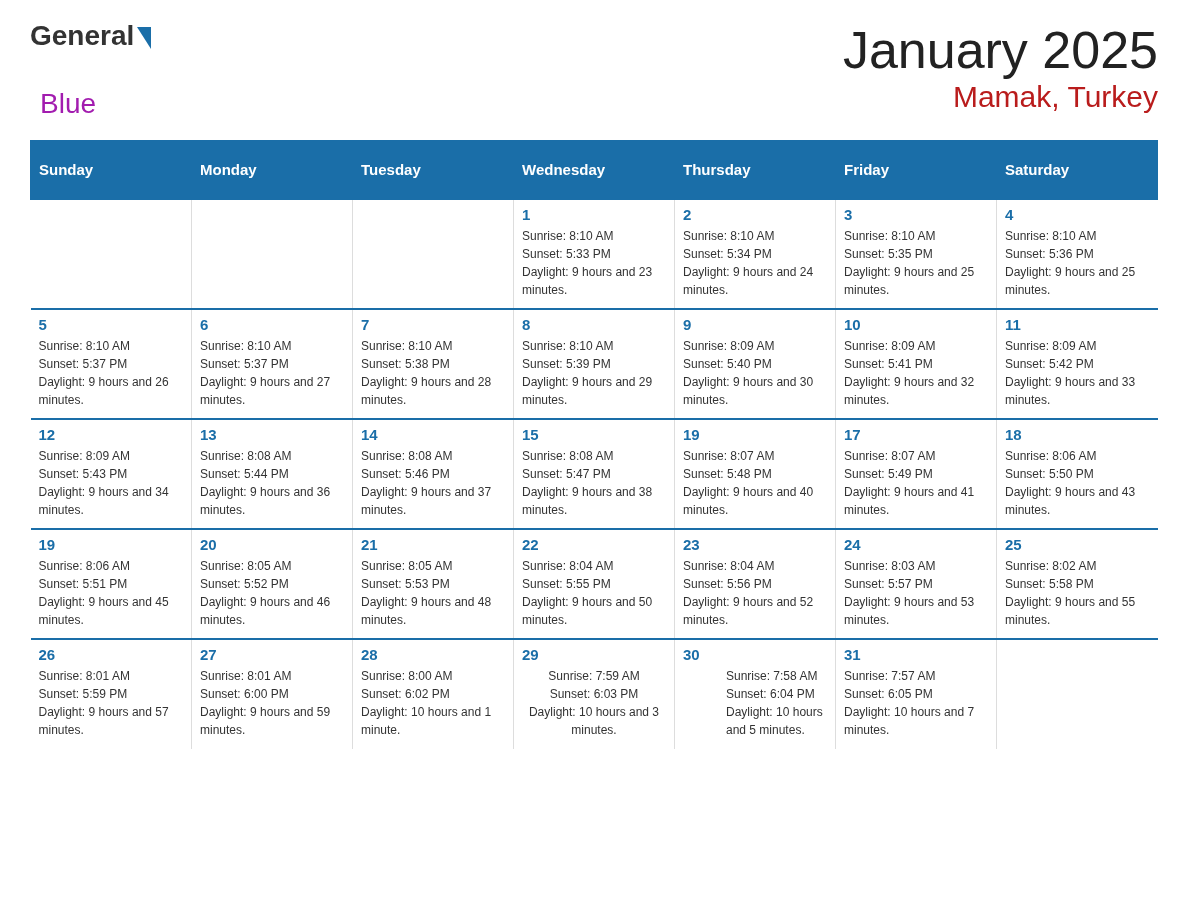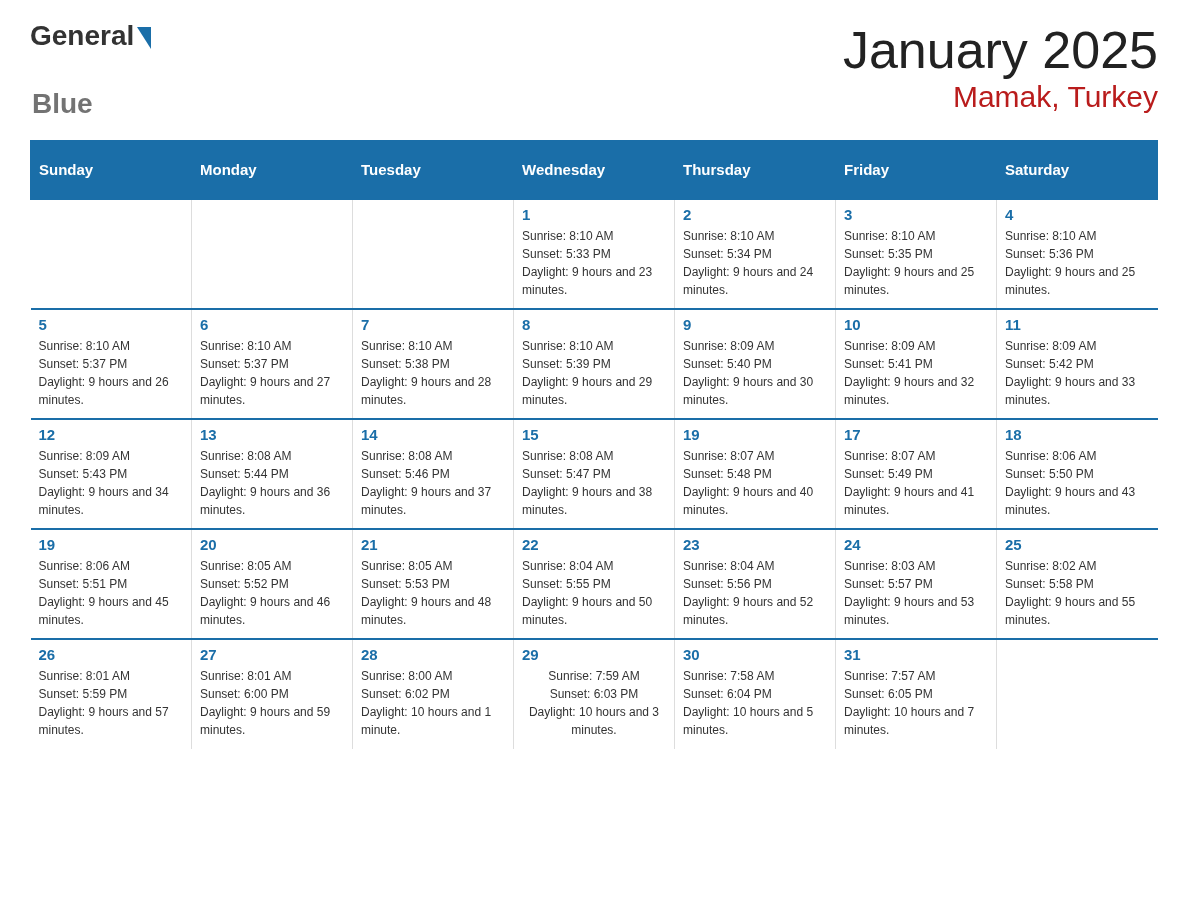--- a/index.html
+++ b/index.html
@@ -35,23 +35,23 @@
       width: 0;
       height: 0;
       border-left: 14px solid transparent;
       border-right: 0px solid transparent;
       border-top: 22px solid #1a6ea8;
       margin-left: 3px;
       margin-top: 4px;
     }
     .logo-blue {
       font-size: 28px;
-      font-weight: bold;
-      color: #737373;
-      margin-left: 2px;
+      font-weight: normal;
+      color: #a21caf;
+      margin-left: 10px;
     }
     .title-block {
       text-align: right;
     }
     .calendar-title {
       font-size: 52px;
       font-weight: normal;
       color: #222;
     }
     .calendar-subtitle {
@@ -315,21 +315,21 @@
 Daylight: 10 hours and 1 minute.</div>
         </td>
         <td>
           <span class="day-num">29</span>
           <div class="day-info" style="white-space: pre-line; text-align: center;">Sunrise: 7:59 AM
 Sunset: 6:03 PM
 Daylight: 10 hours and 3 minutes.</div>
         </td>
         <td>
           <span class="day-num">30</span>
-          <div class="day-info" style="white-space: pre-line;">Sunrise: 7:58 AM
+          <div class="day-info" style="white-space: pre-line; margin-left: 43px;">Sunrise: 7:58 AM
 Sunset: 6:04 PM
 Daylight: 10 hours and 5 minutes.</div>
         </td>
         <td>
           <span class="day-num">31</span>
           <div class="day-info" style="white-space: pre-line;">Sunrise: 7:57 AM
 Sunset: 6:05 PM
 Daylight: 10 hours and 7 minutes.</div>
         </td>
         <td class="empty-cell"></td>

